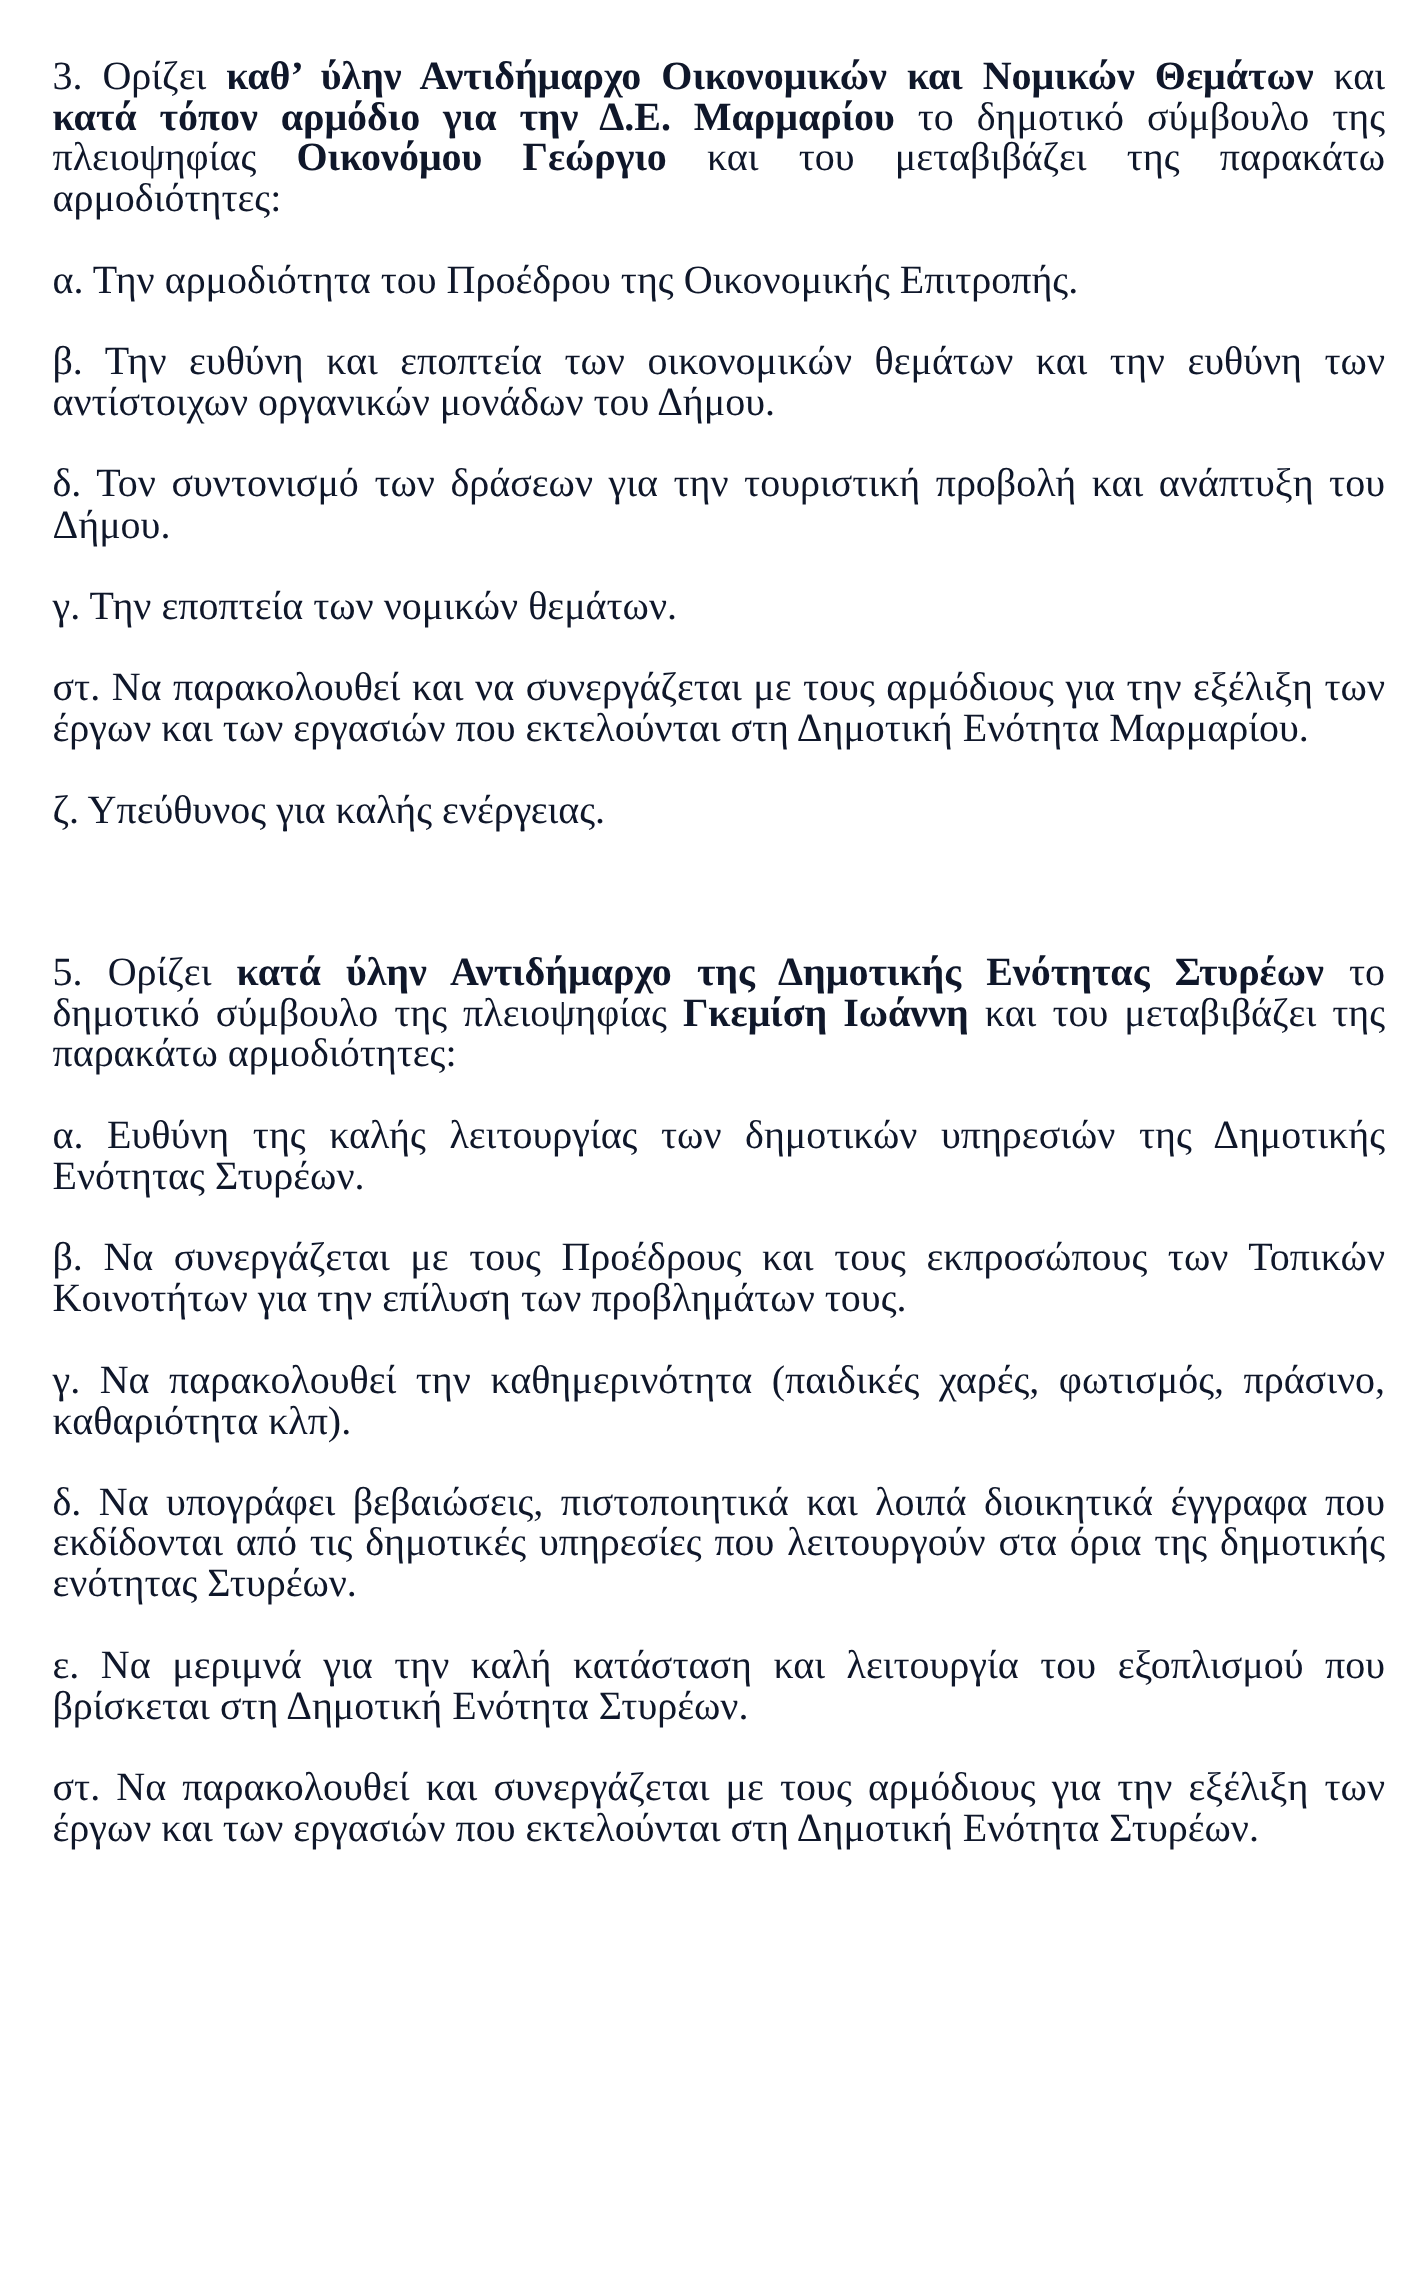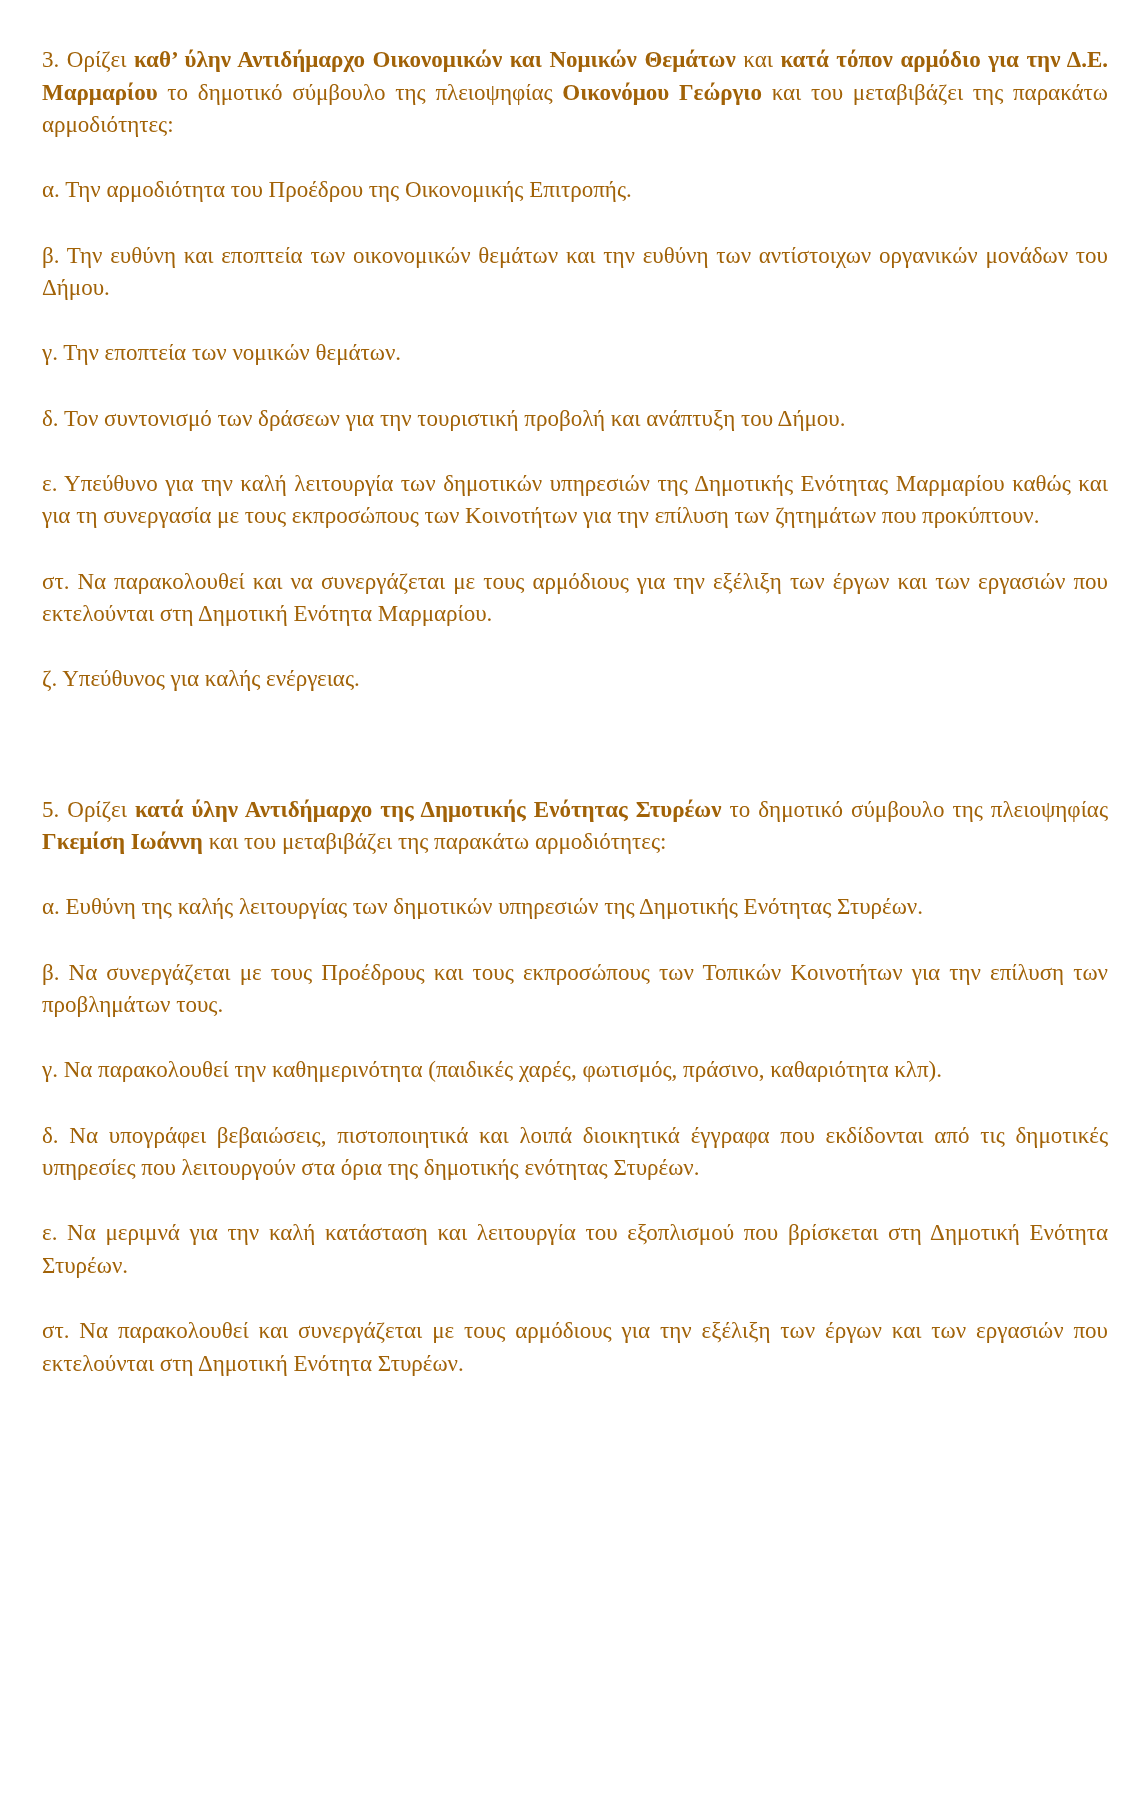--- a/index.html
+++ b/index.html
@@ -8,23 +8,23 @@
       height: 1815px;
       overflow: hidden;
       position: relative;
     }
     .page {
       position: absolute;
       left: 42px;
       top: 44px;
       width: 1066px;
       font-family: "Liberation Serif", "DejaVu Serif", serif;
-      font-size: 23px;
+      font-size: 32px;
       line-height: 32.6px;
-      color: #a16207;
+      color: #0f172a;
     }
     .para {
       margin: 0 0 32.6px 0;
       text-align: justify;
       text-align-last: left;
       word-spacing: 0px;
     }
     .para.intro { margin-bottom: 32.6px; }
     .section-gap { height: 65.2px; }
     b, .b { font-weight: bold; }
@@ -32,23 +32,22 @@
 </head>
 <body>
 
 <div class="page">
 
   <div>
     <p class="para intro"><span>3. Ορίζει </span><b>καθ’ ύλην  Αντιδήμαρχο Οικονομικών και Νομικών Θεμάτων</b><span> και </span><b>κατά τόπον αρμόδιο για την Δ.Ε. Μαρμαρίου</b><span>  το  δημοτικό  σύμβουλο της πλειοψηφίας </span><b>Οικονόμου Γεώργιο</b><span>  και του μεταβιβάζει της παρακάτω αρμοδιότητες:</span></p>
 
     <p class="para">α. Την αρμοδιότητα του Προέδρου της Οικονομικής Επιτροπής.</p>
     <p class="para">β. Την ευθύνη και εποπτεία των οικονομικών θεμάτων και την ευθύνη των αντίστοιχων οργανικών μονάδων του Δήμου.</p>
+    <p class="para">δ. Τον συντονισμό των δράσεων για την τουριστική προβολή και ανάπτυξη του Δήμου.</p>
     <p class="para">γ. Την εποπτεία των νομικών θεμάτων.</p>
-    <p class="para">δ. Τον συντονισμό των δράσεων για την τουριστική προβολή και ανάπτυξη του Δήμου.</p>
-    <p class="para">ε. Υπεύθυνο για την καλή λειτουργία των δημοτικών υπηρεσιών της Δημοτικής Ενότητας Μαρμαρίου καθώς και για τη συνεργασία με τους εκπροσώπους των Κοινοτήτων για την επίλυση των ζητημάτων που προκύπτουν.</p>
     <p class="para">στ. Να παρακολουθεί και να συνεργάζεται με τους αρμόδιους για την εξέλιξη των έργων και των εργασιών που εκτελούνται στη Δημοτική Ενότητα Μαρμαρίου.</p>
     <p class="para">ζ. Υπεύθυνος για καλής ενέργειας.</p>
   </div>
 
   <div class="section-gap"></div>
 
   <div>
     <p class="para intro"><span>5. Ορίζει  </span><b>κατά ύλην   Αντιδήμαρχο της Δημοτικής Ενότητας Στυρέων</b><span>  το  δημοτικό σύμβουλο της πλειοψηφίας </span><b>Γκεμίση Ιωάννη</b><span>   και του μεταβιβάζει της παρακάτω αρμοδιότητες:</span></p>
 
     <p class="para">α. Ευθύνη της καλής λειτουργίας των δημοτικών υπηρεσιών της Δημοτικής Ενότητας Στυρέων.</p>

